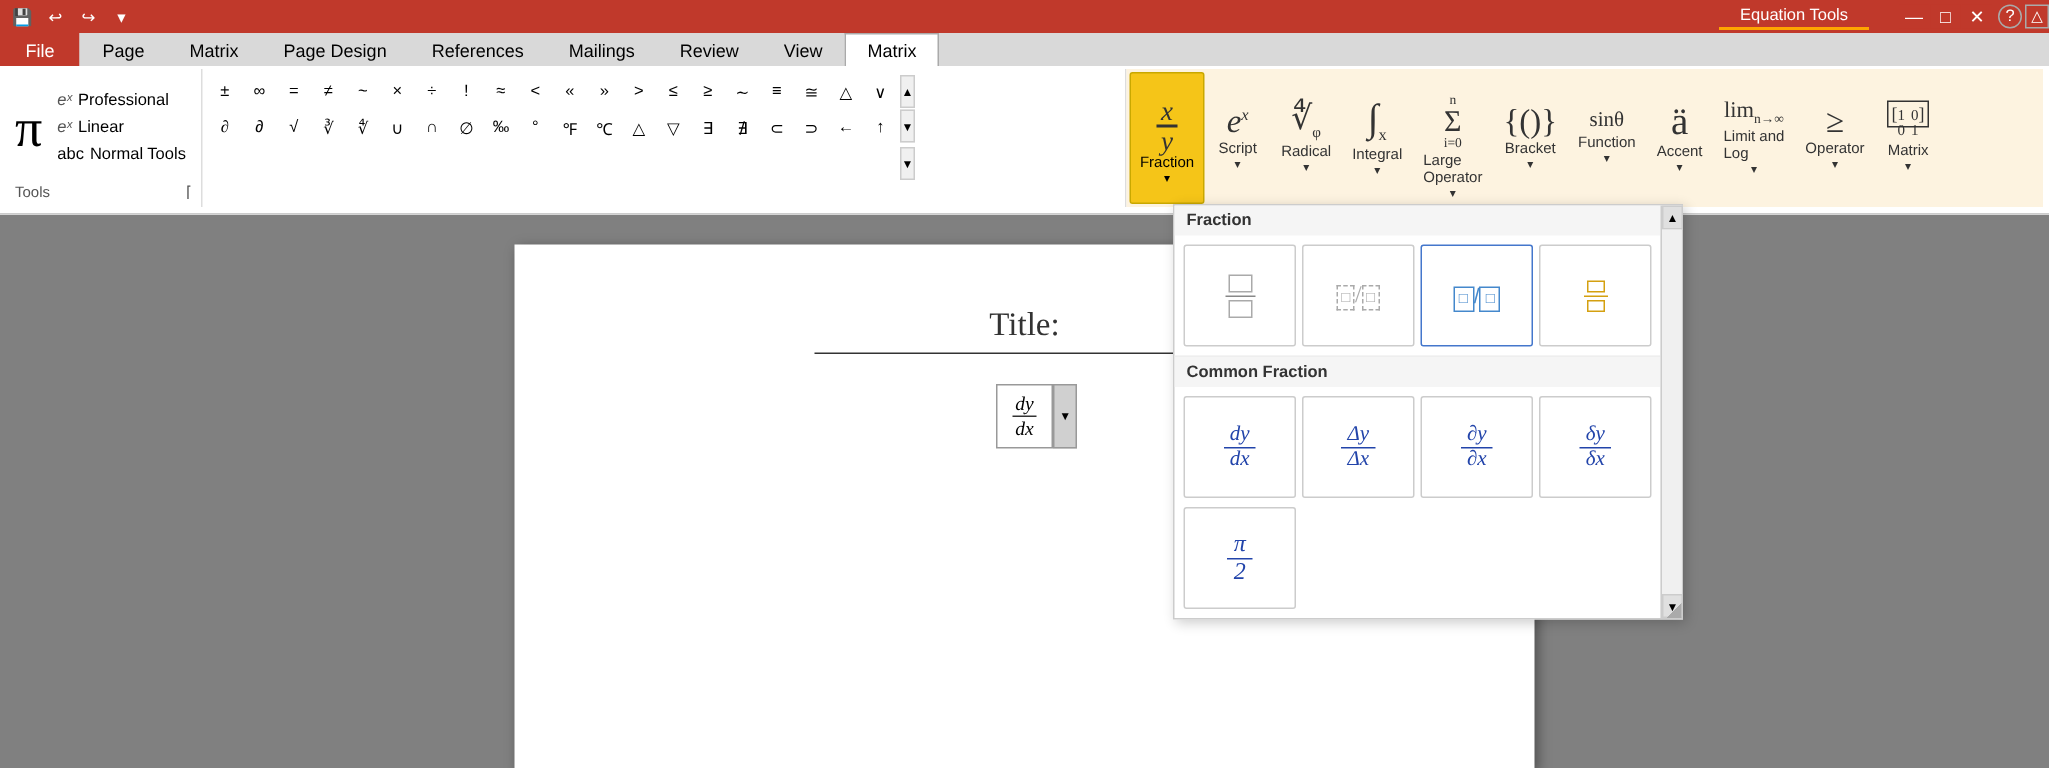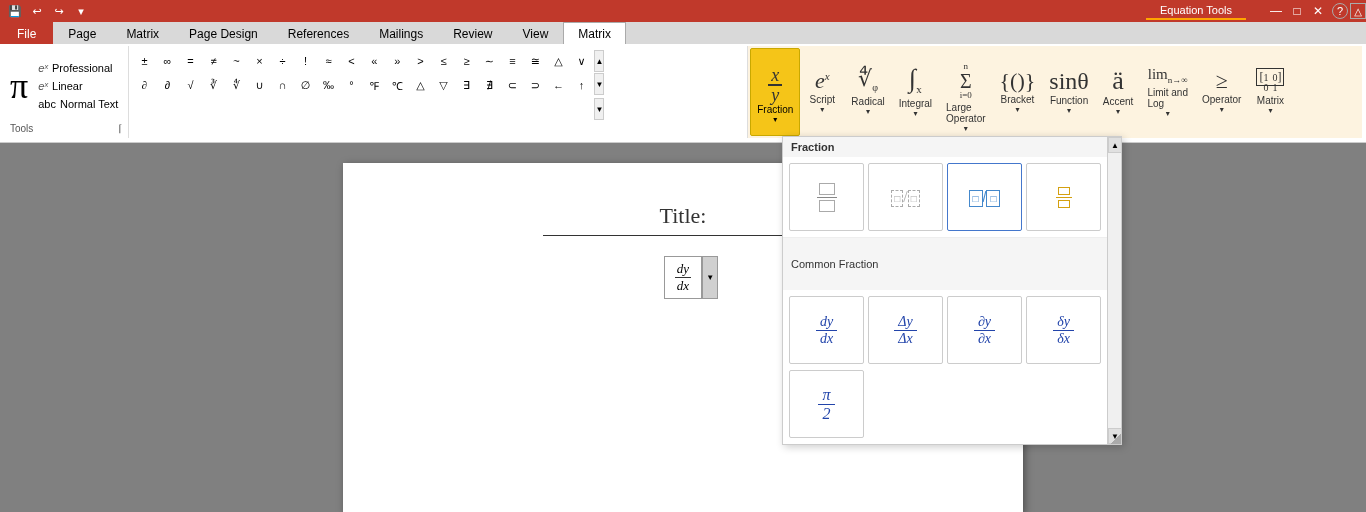--- a/index.html
+++ b/index.html
@@ -226,21 +226,21 @@
           <div class="tools-btn">
             <span style="font-size:11px; color:#555; font-style:italic;">eˣ</span>
             <span style="font-size:11px;">Professional</span>
           </div>
           <div class="tools-btn">
             <span style="font-size:11px; color:#555; font-style:italic;">eˣ</span>
             <span style="font-size:11px;">Linear</span>
           </div>
           <div class="tools-btn">
             <span style="font-size:11px;">abc</span>
-            <span style="font-size:11px;">Normal Text</span>
+            <span style="font-size:11px;">Normal Tools</span>
           </div>
         </div>
       </div>
       <div style="display:flex; justify-content:space-between; align-items:center; margin-top:2px;">
         <span style="font-size:10px; color:#555;">Tools</span>
         <span style="font-size:10px; color:#555; cursor:pointer;">⌈</span>
       </div>
     </div>
 
     <div style="display:flex; flex-direction:column; padding:4px 4px; border-right:1px solid #ddd; flex:1;">
@@ -345,21 +345,21 @@
         <div class="eq-btn-arrow">▾</div>
       </div>
 
       <div class="eq-btn">
         <div class="eq-btn-icon" style="font-family:'Times New Roman',serif;">{()}</div>
         <div class="eq-btn-label">Bracket</div>
         <div class="eq-btn-arrow">▾</div>
       </div>
 
       <div class="eq-btn">
-        <div class="eq-btn-icon" style="font-family:'Times New Roman',serif; font-size:24px;">sinθ</div>
+        <div class="eq-btn-icon" style="font-family:'Times New Roman',serif; font-size:14px;">sinθ</div>
         <div class="eq-btn-label">Function</div>
         <div class="eq-btn-arrow">▾</div>
       </div>
 
       <div class="eq-btn">
         <div class="eq-btn-icon" style="font-family:'Times New Roman',serif; font-size:26px;">ä</div>
         <div class="eq-btn-label">Accent</div>
         <div class="eq-btn-arrow">▾</div>
       </div>
 
@@ -419,21 +419,21 @@
 
             <div class="fraction-item" style="border:1px solid #ccc; height:68px; display:flex; align-items:center; justify-content:center; cursor:pointer;">
               <span style="display:inline-flex; flex-direction:column; align-items:center; font-size:10px; color:#d4a010;">
                 <span style="border:1px solid #d4a010; width:12px; height:8px; margin:1px;"></span>
                 <span style="width:16px; border-bottom:1px solid #d4a010; margin:1px;"></span>
                 <span style="border:1px solid #d4a010; width:12px; height:8px; margin:1px;"></span>
               </span>
             </div>
           </div>
 
-          <div style="padding:20px 8px; font-size:11px; font-weight:normal; color:#333; background:#f5f5f5; border-top:1px solid #eee;">Common Fraction</div>
+          <div style="padding:4px 8px; font-size:11px; font-weight:bold; color:#333; background:#f5f5f5; border-top:1px solid #eee;">Common Fraction</div>
 
           <div style="display:grid; grid-template-columns:repeat(4,1fr); gap:4px; padding:6px;">
 
             <div class="fraction-item2" style="border:1px solid #ccc; height:68px; display:flex; align-items:center; justify-content:center; cursor:pointer; color:#2244aa;">
               <span style="display:inline-flex; flex-direction:column; align-items:center; font-style:italic; font-family:'Times New Roman',serif;">
                 <span style="border-bottom:1px solid #2244aa; padding:0 4px; font-size:14px;">dy</span>
                 <span style="padding:0 4px; font-size:14px;">dx</span>
               </span>
             </div>
 

